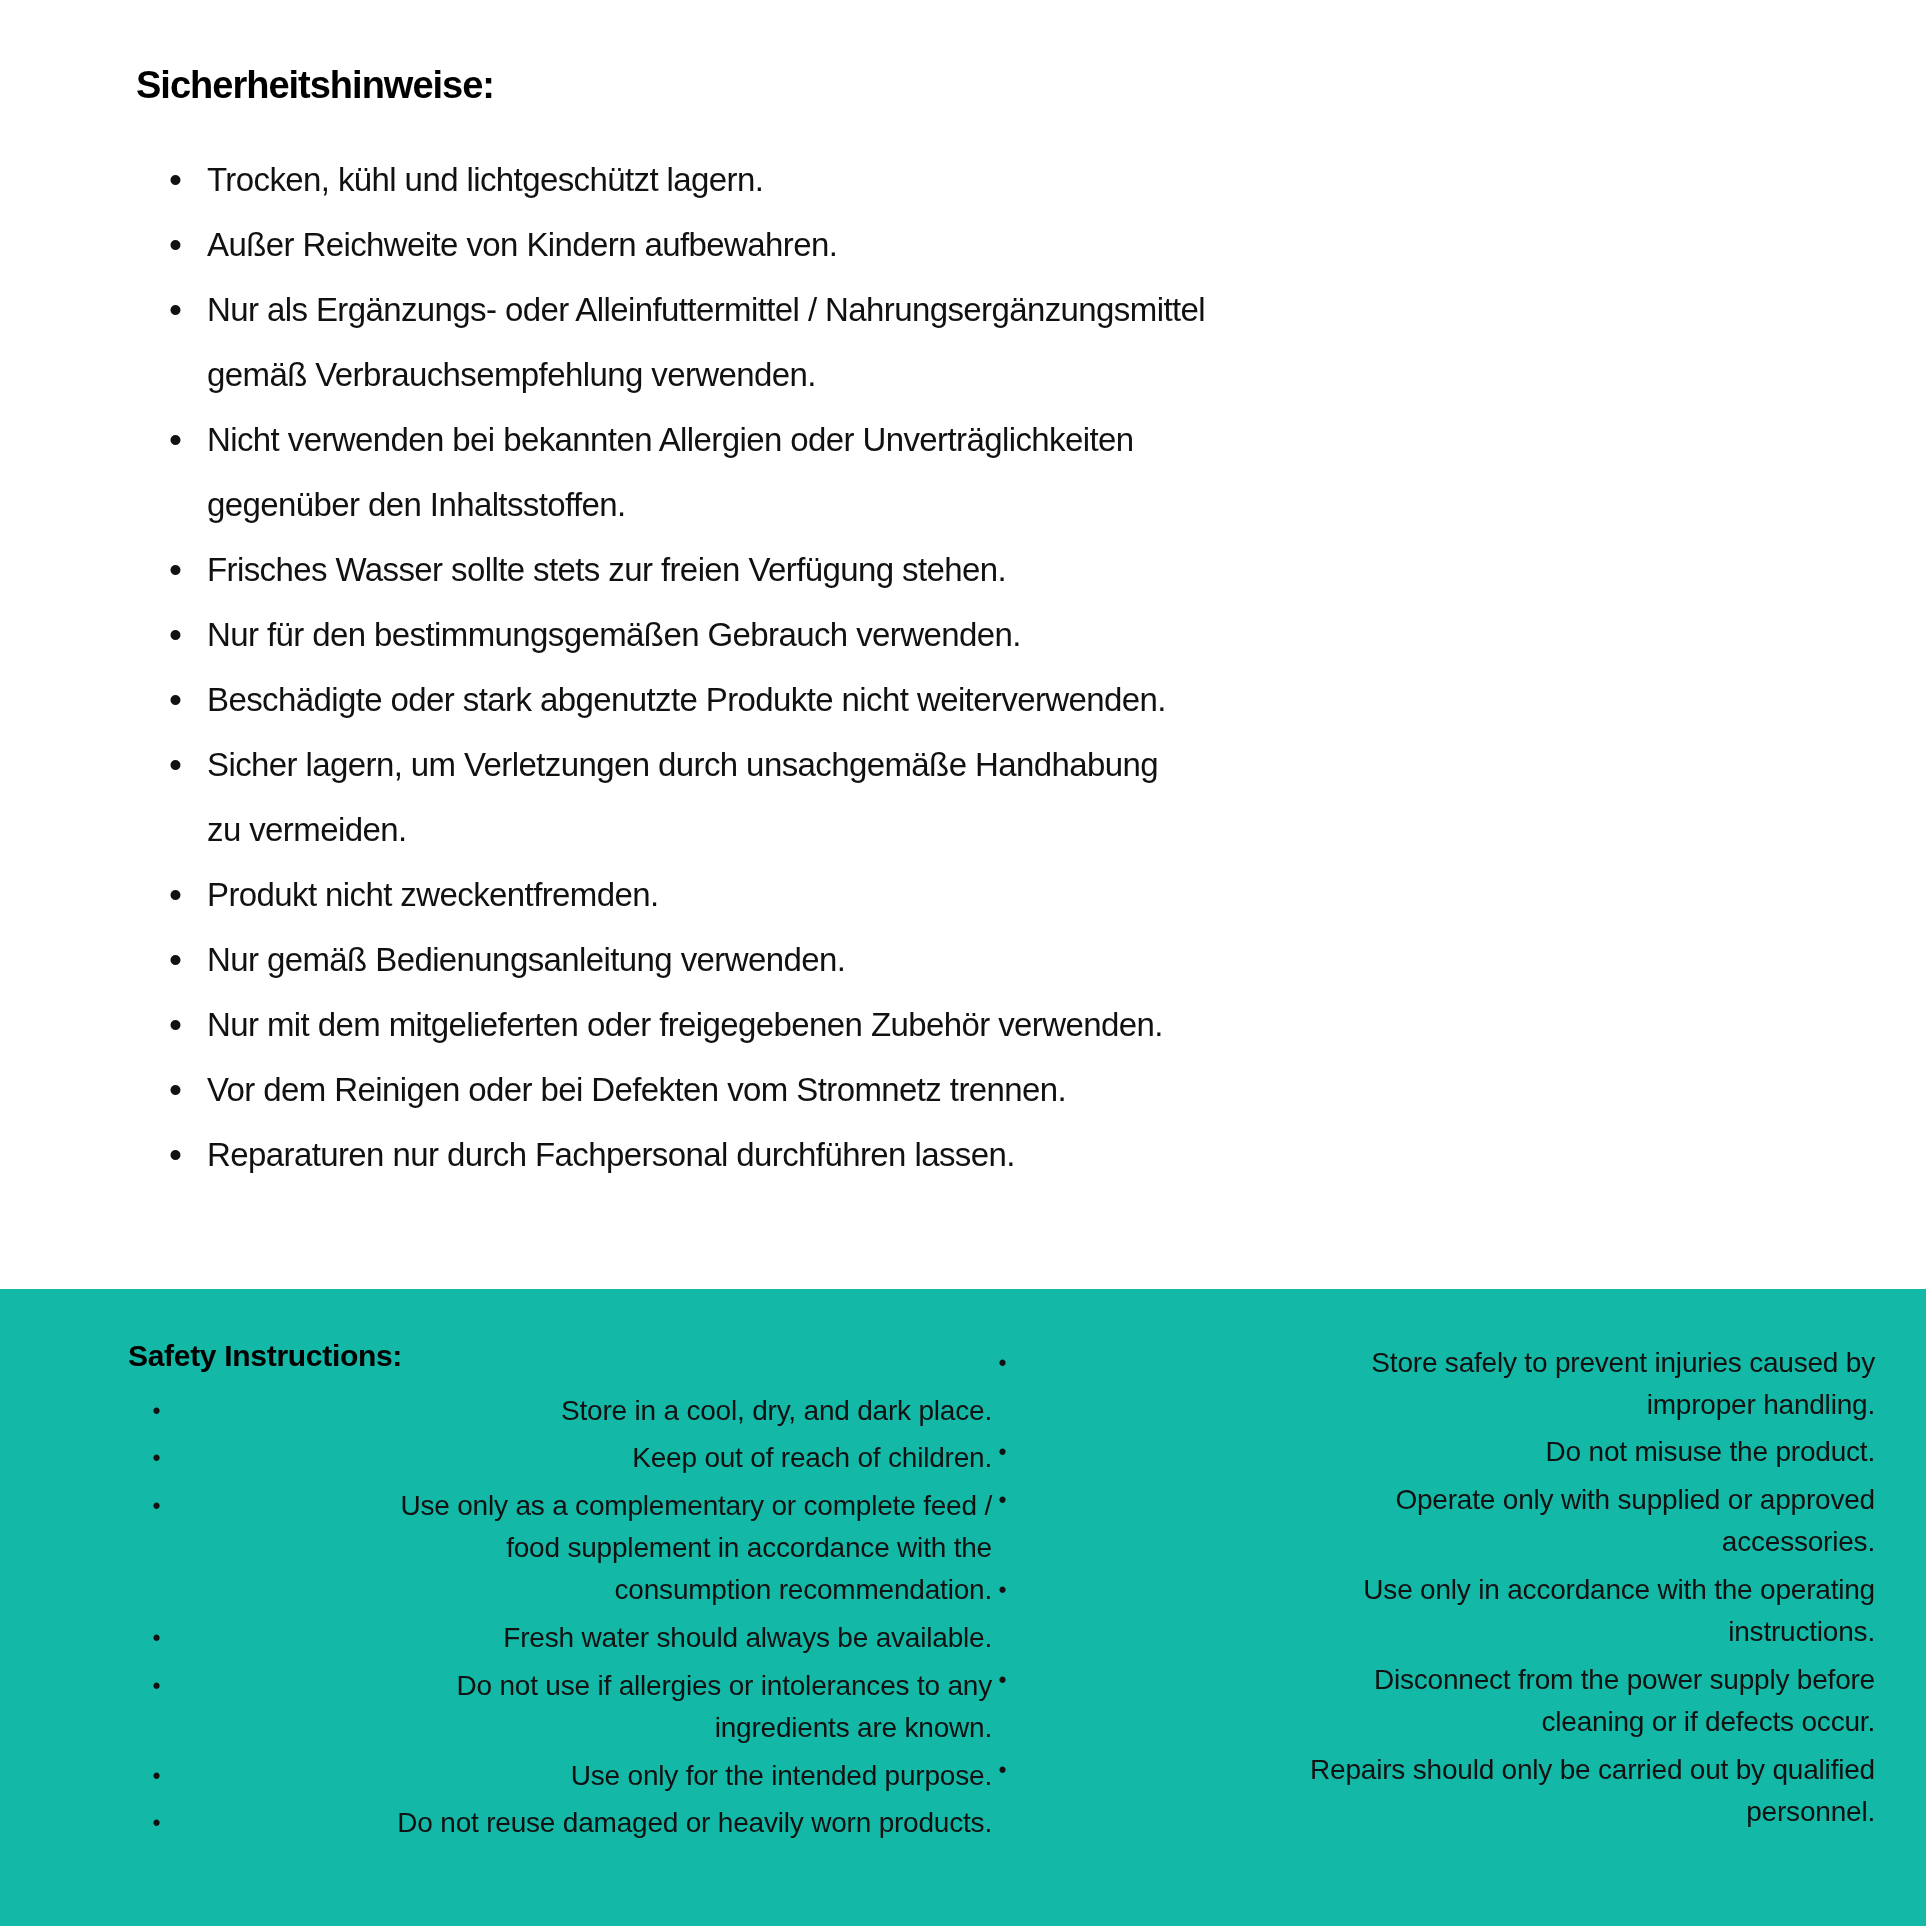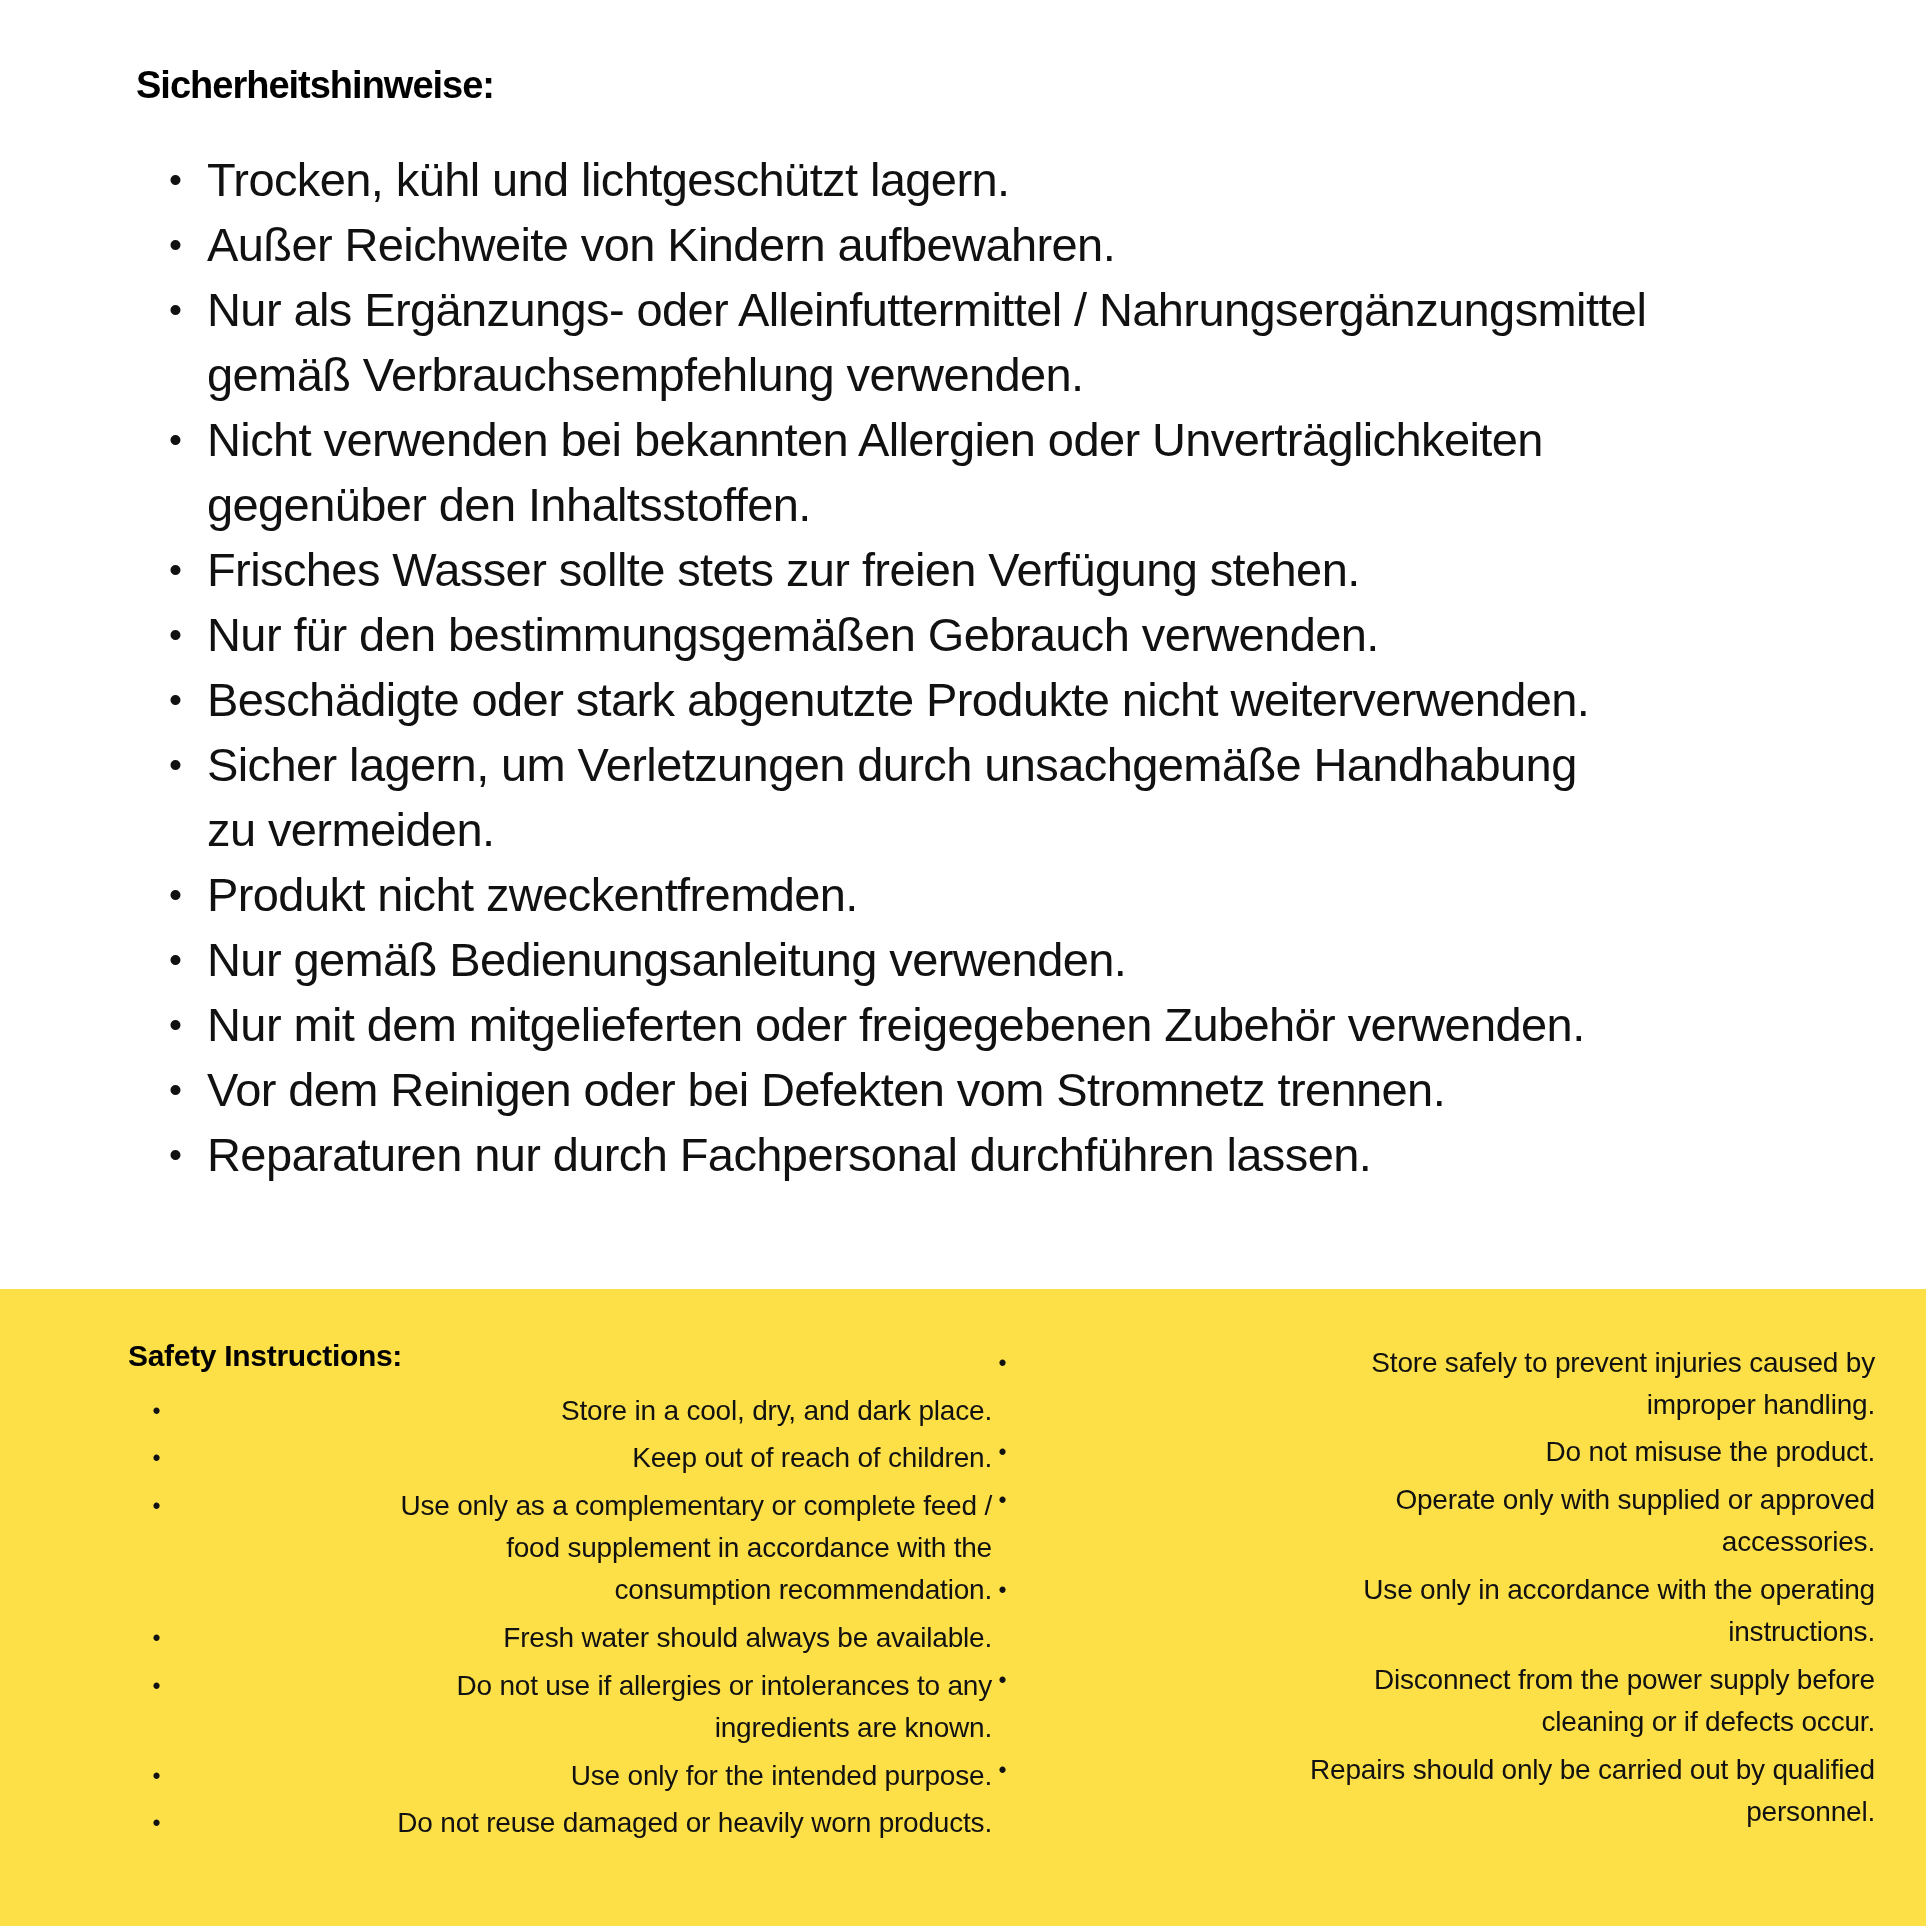--- a/index.html
+++ b/index.html
@@ -27,42 +27,42 @@
     margin: 0 0 40px 0;
     font-size: 38px;
     font-weight: 700;
     letter-spacing: -1px;
     color: #000000;
   }
   .de-list {
     margin: 0;
     padding: 0;
     list-style: none;
-    font-size: 47px;
+    font-size: 33px;
     line-height: 65px;
     letter-spacing: -0.6px;
   }
   .de-list li {
     position: relative;
     padding-left: 71px;
     white-space: pre-line;
   }
   .de-list li::before {
     content: "\2022";
     position: absolute;
     left: 33px;
     top: 0;
     font-size: 37px;
   }
 
   
   .section-en {
     box-sizing: border-box;
     height: 637px;
-    background: #fde047;
+    background: #14b8a6;
     display: flex;
     align-items: flex-start;
     padding: 50px 51px 0 128px;
   }
   .en-col-left {
     width: 864px;
     flex: 0 0 auto;
   }
   .en-col-right {
     flex: 1 1 auto;

